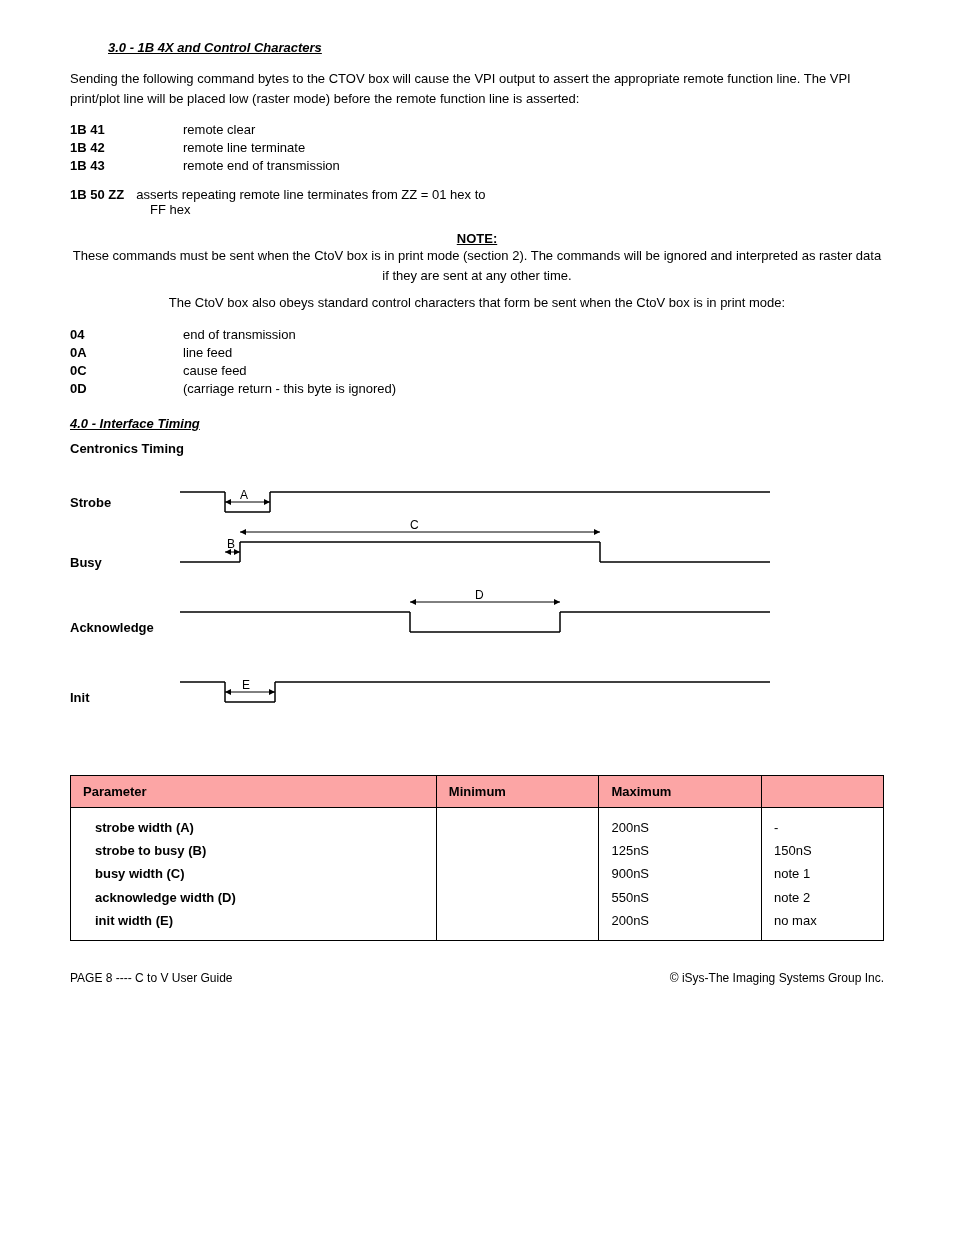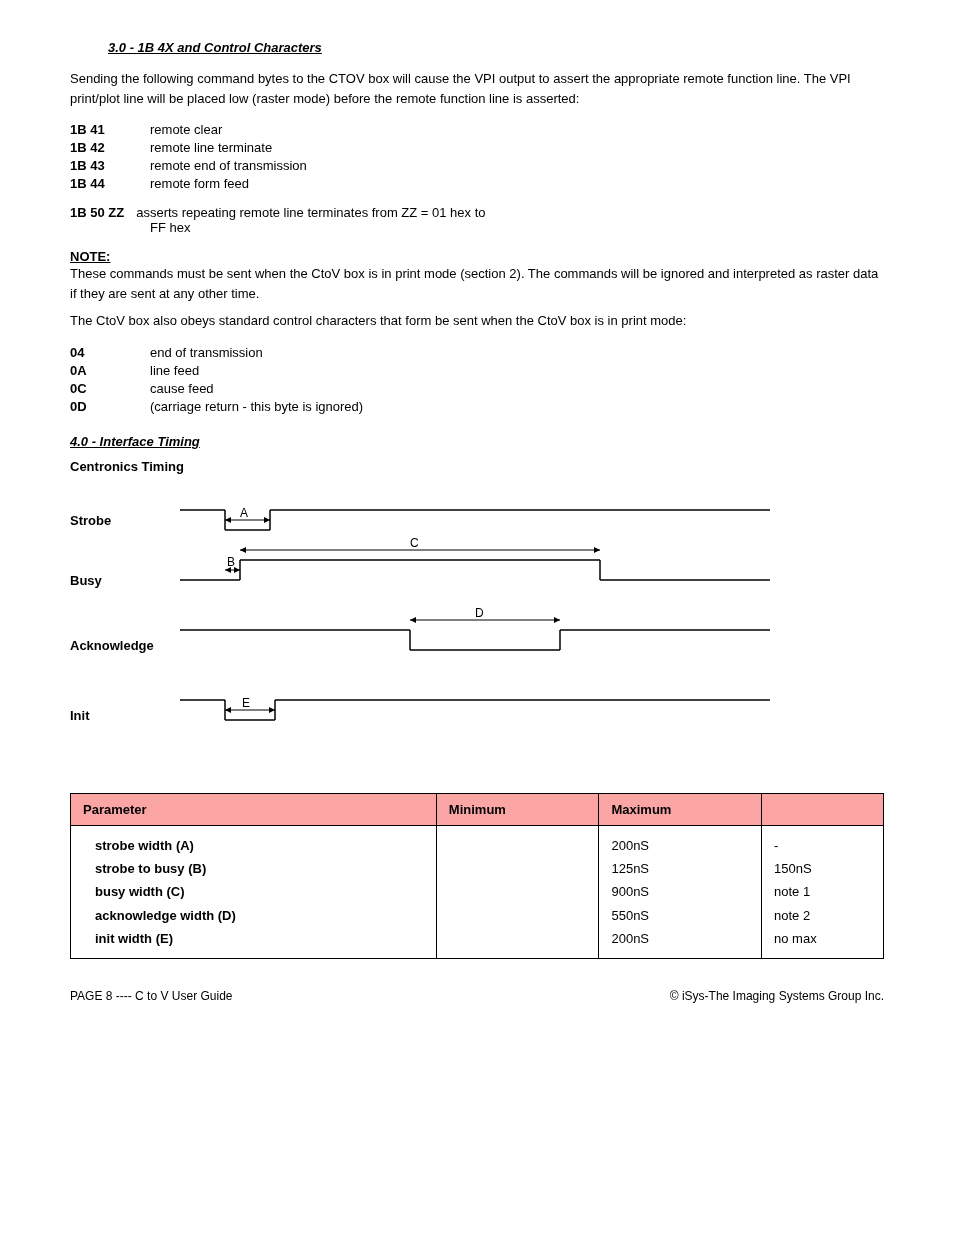--- a/index.html
+++ b/index.html
@@ -26,34 +26,36 @@
       line-height: 1.5;
     }
 
     .command-table {
       margin-bottom: 14px;
     }
 
     .command-row {
       display: flex;
       margin-bottom: 3px;
+      gap: 33px;
     }
 
     .cmd-code {
       font-weight: bold;
       width: 80px;
       min-width: 80px;
     }
 
     .cmd-desc {
       flex: 1;
     }
 
     .note-section {
       margin-bottom: 14px;
+      text-align: center;
     }
 
     .note-title {
       font-weight: bold;
       text-decoration: underline;
     }
 
     .note-text {
       line-height: 1.5;
       margin-bottom: 8px;
@@ -140,24 +142,20 @@
     <span class="cmd-code">1B 41</span>
     <span class="cmd-desc">remote clear</span>
   </div>
   <div class="command-row">
     <span class="cmd-code">1B 42</span>
     <span class="cmd-desc">remote line terminate</span>
   </div>
   <div class="command-row">
     <span class="cmd-code">1B 43</span>
     <span class="cmd-desc">remote end of transmission</span>
-  </div>
-  <div class="command-row">
-    <span class="cmd-code">1B 44</span>
-    <span class="cmd-desc">remote form feed</span>
   </div>
 </div>
 
 <div class="multiline-cmd">
   <div class="line1">
     <span style="font-weight:bold;">1B 50 ZZ</span>
     <span style="margin-left:12px;"> asserts repeating remote line terminates from ZZ = 01 hex to</span>
   </div>
   <div class="line2">FF hex</div>
 </div>

